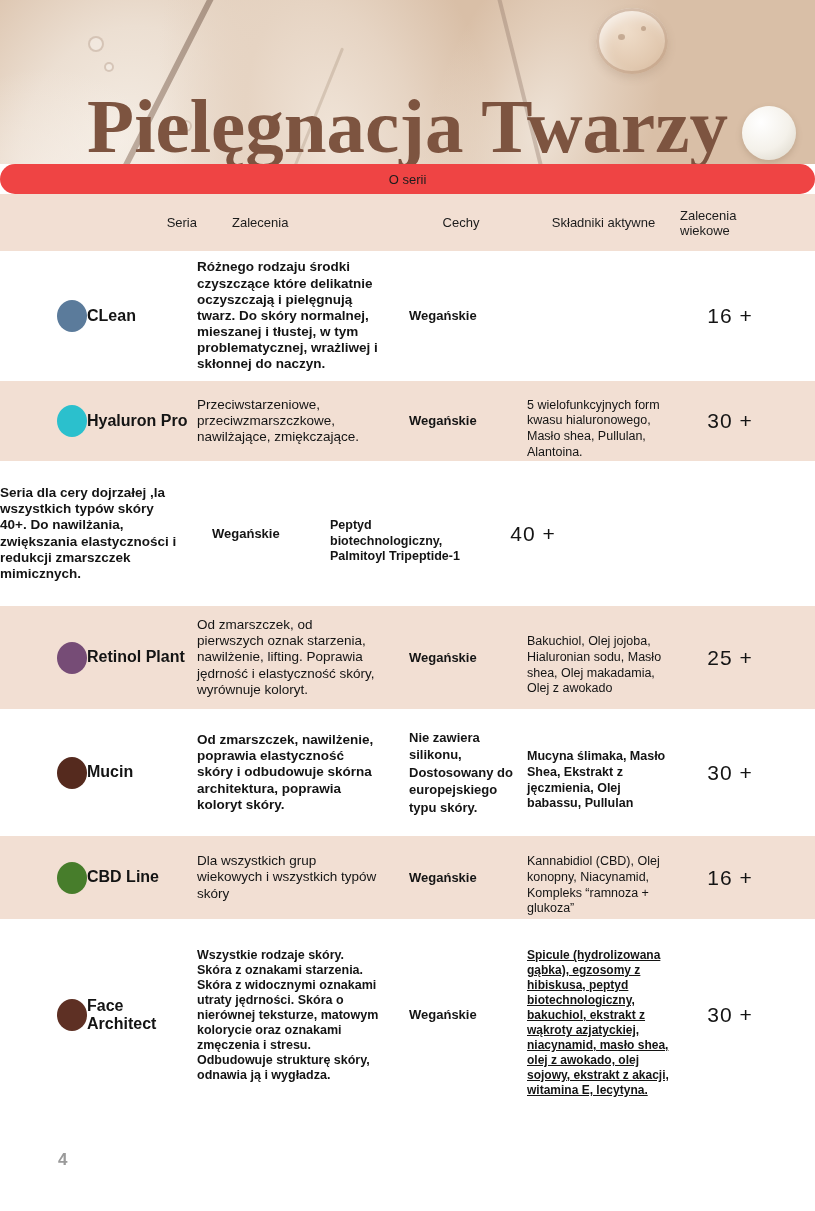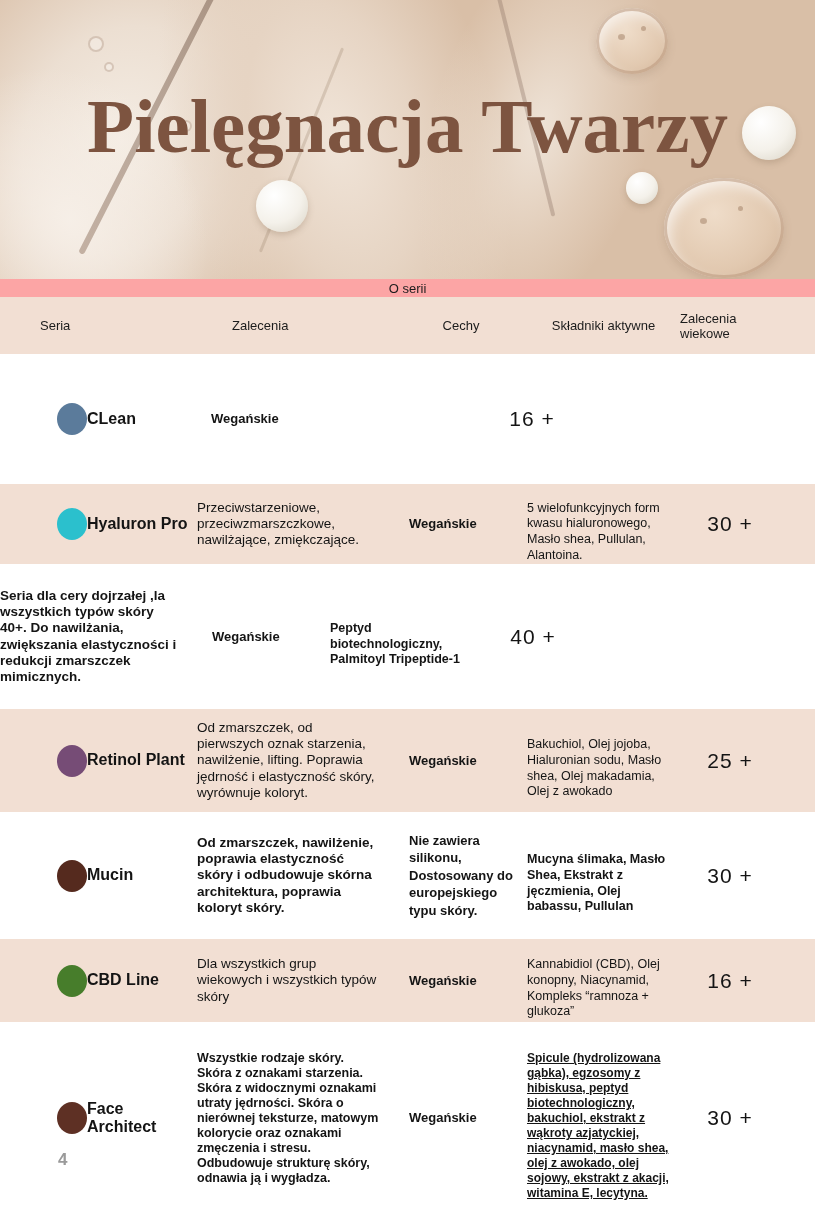--- a/index.html
+++ b/index.html
@@ -1,21 +1,21 @@
 <!DOCTYPE html>
 <html><head>
 <meta charset="utf-8">
 <style>
   * { margin:0; padding:0; box-sizing:border-box; }
   html,body { background:#fff; }
   body { font-family:"Liberation Sans","DejaVu Sans",sans-serif; color:#141414; }
   .page { position:relative; width:815px; height:1211px; overflow:hidden; background:#fff; margin:0 auto; }
 
   
-  .hero { position:relative; height:279px; background:#d9bfa7; overflow:hidden; }
+  .hero { position:relative; height:164px; background:#d9bfa7; overflow:hidden; }
   .smear { position:absolute; }
   .smear-a { left:-90px; top:-120px; width:420px; height:520px;
     background:radial-gradient(closest-side, #f4ece3 0%, #ecdfd2 45%, rgba(236,223,210,0) 100%);
     transform:rotate(24deg); }
   .smear-b { left:170px; top:-140px; width:330px; height:560px;
     background:radial-gradient(closest-side, #f0e4d8 0%, #e6d4c3 50%, rgba(230,212,195,0) 100%);
     transform:rotate(-16deg); }
   .smear-c { left:430px; top:-80px; width:220px; height:420px;
     background:radial-gradient(closest-side, rgba(242,233,223,.85) 0%, rgba(235,220,205,.5) 55%, rgba(235,220,205,0) 100%);
     transform:rotate(18deg); }
@@ -42,31 +42,31 @@
   .sp3 { left:62%; top:28%; width:5px; height:5px; }
   .bubble { position:absolute; border-radius:50%; border:2px solid rgba(160,130,105,.35); background:rgba(255,255,255,.25); }
   .bub-1 { left:88px; top:36px; width:16px; height:16px; }
   .bub-2 { left:104px; top:62px; width:10px; height:10px; }
   .bub-3 { left:180px; top:120px; width:12px; height:12px; }
   .hero-title { position:absolute; left:0; right:0; top:88px; text-align:center;
     font-family:"Liberation Serif","DejaVu Serif",serif; font-weight:bold;
     font-size:77px; line-height:1; color:#7d5440; letter-spacing:0; white-space:nowrap; }
 
   
-  .band-oserii { height:18px; background:#fca5a5; display:flex; align-items:center; justify-content:center;
-    font-size:13px; color:#1c1c1c; }
+  .band-oserii { height:30px; background:#ef4444; display:flex; align-items:center; justify-content:center;
+    font-size:13px; color:#1c1c1c;border-radius:15px; }
   .thead { height:57px; background:#f2dfd3; display:flex; align-items:center; font-size:13px; color:#1c1c1c; }
 
   
   .col-seria   { flex:0 0 197px; }
   .col-zal     { flex:0 0 198px; }
   .col-cechy   { flex:0 0 132px; }
   .col-skl     { flex:0 0 153px; }
   .col-wiek    { flex:0 0 100px; }
-  .thead .col-seria { text-align:left; padding-left:40px; }
+  .thead .col-seria { text-align:right; padding-left:40px; }
   .thead .col-zal   { text-align:left; padding-left:35px; }
   .thead .col-cechy { text-align:center; }
   .thead .col-skl   { text-align:center; }
   .thead .col-wiek  { text-align:left; }
 
   .row { display:flex; align-items:center; background:#fff; }
   .row.peach { background:#f2dfd3; }
   .r1 { height:130px; } .r2 { height:80px; } .r3 { height:145px; }
   .r4 { height:103px; } .r5 { height:127px; } .r6 { height:83px; } .r7 { height:192px; }
 
@@ -128,20 +128,21 @@
     <div class="col-cechy">Cechy</div>
     <div class="col-skl">Składniki aktywne</div>
     <div class="col-wiek">Zalecenia wiekowe</div>
   </div>
 
   <div class="row r1 bold-text">
     <div class="col-seria cell-seria">
       <span class="dot" style="background: rgb(91, 123, 155);"></span>
       <span class="series-name">CLean</span>
     </div>
+    <div class="col-zal cell-zal">Różnego rodzaju środki czyszczące które delikatnie oczyszczają i pielęgnują twarz. Do skóry normalnej, mieszanej i tłustej, w tym problematycznej, wrażliwej i skłonnej do naczyn.</div>
     <div class="col-cechy cell-cechy">Wegańskie</div>
     <div class="col-skl cell-skl"></div>
     <div class="col-wiek cell-wiek">16 +</div>
   </div>
 
   <div class="row r2 peach">
     <div class="col-seria cell-seria">
       <span class="dot" style="background: rgb(43, 192, 205);"></span>
       <span class="series-name">Hyaluron Pro</span>
     </div>

